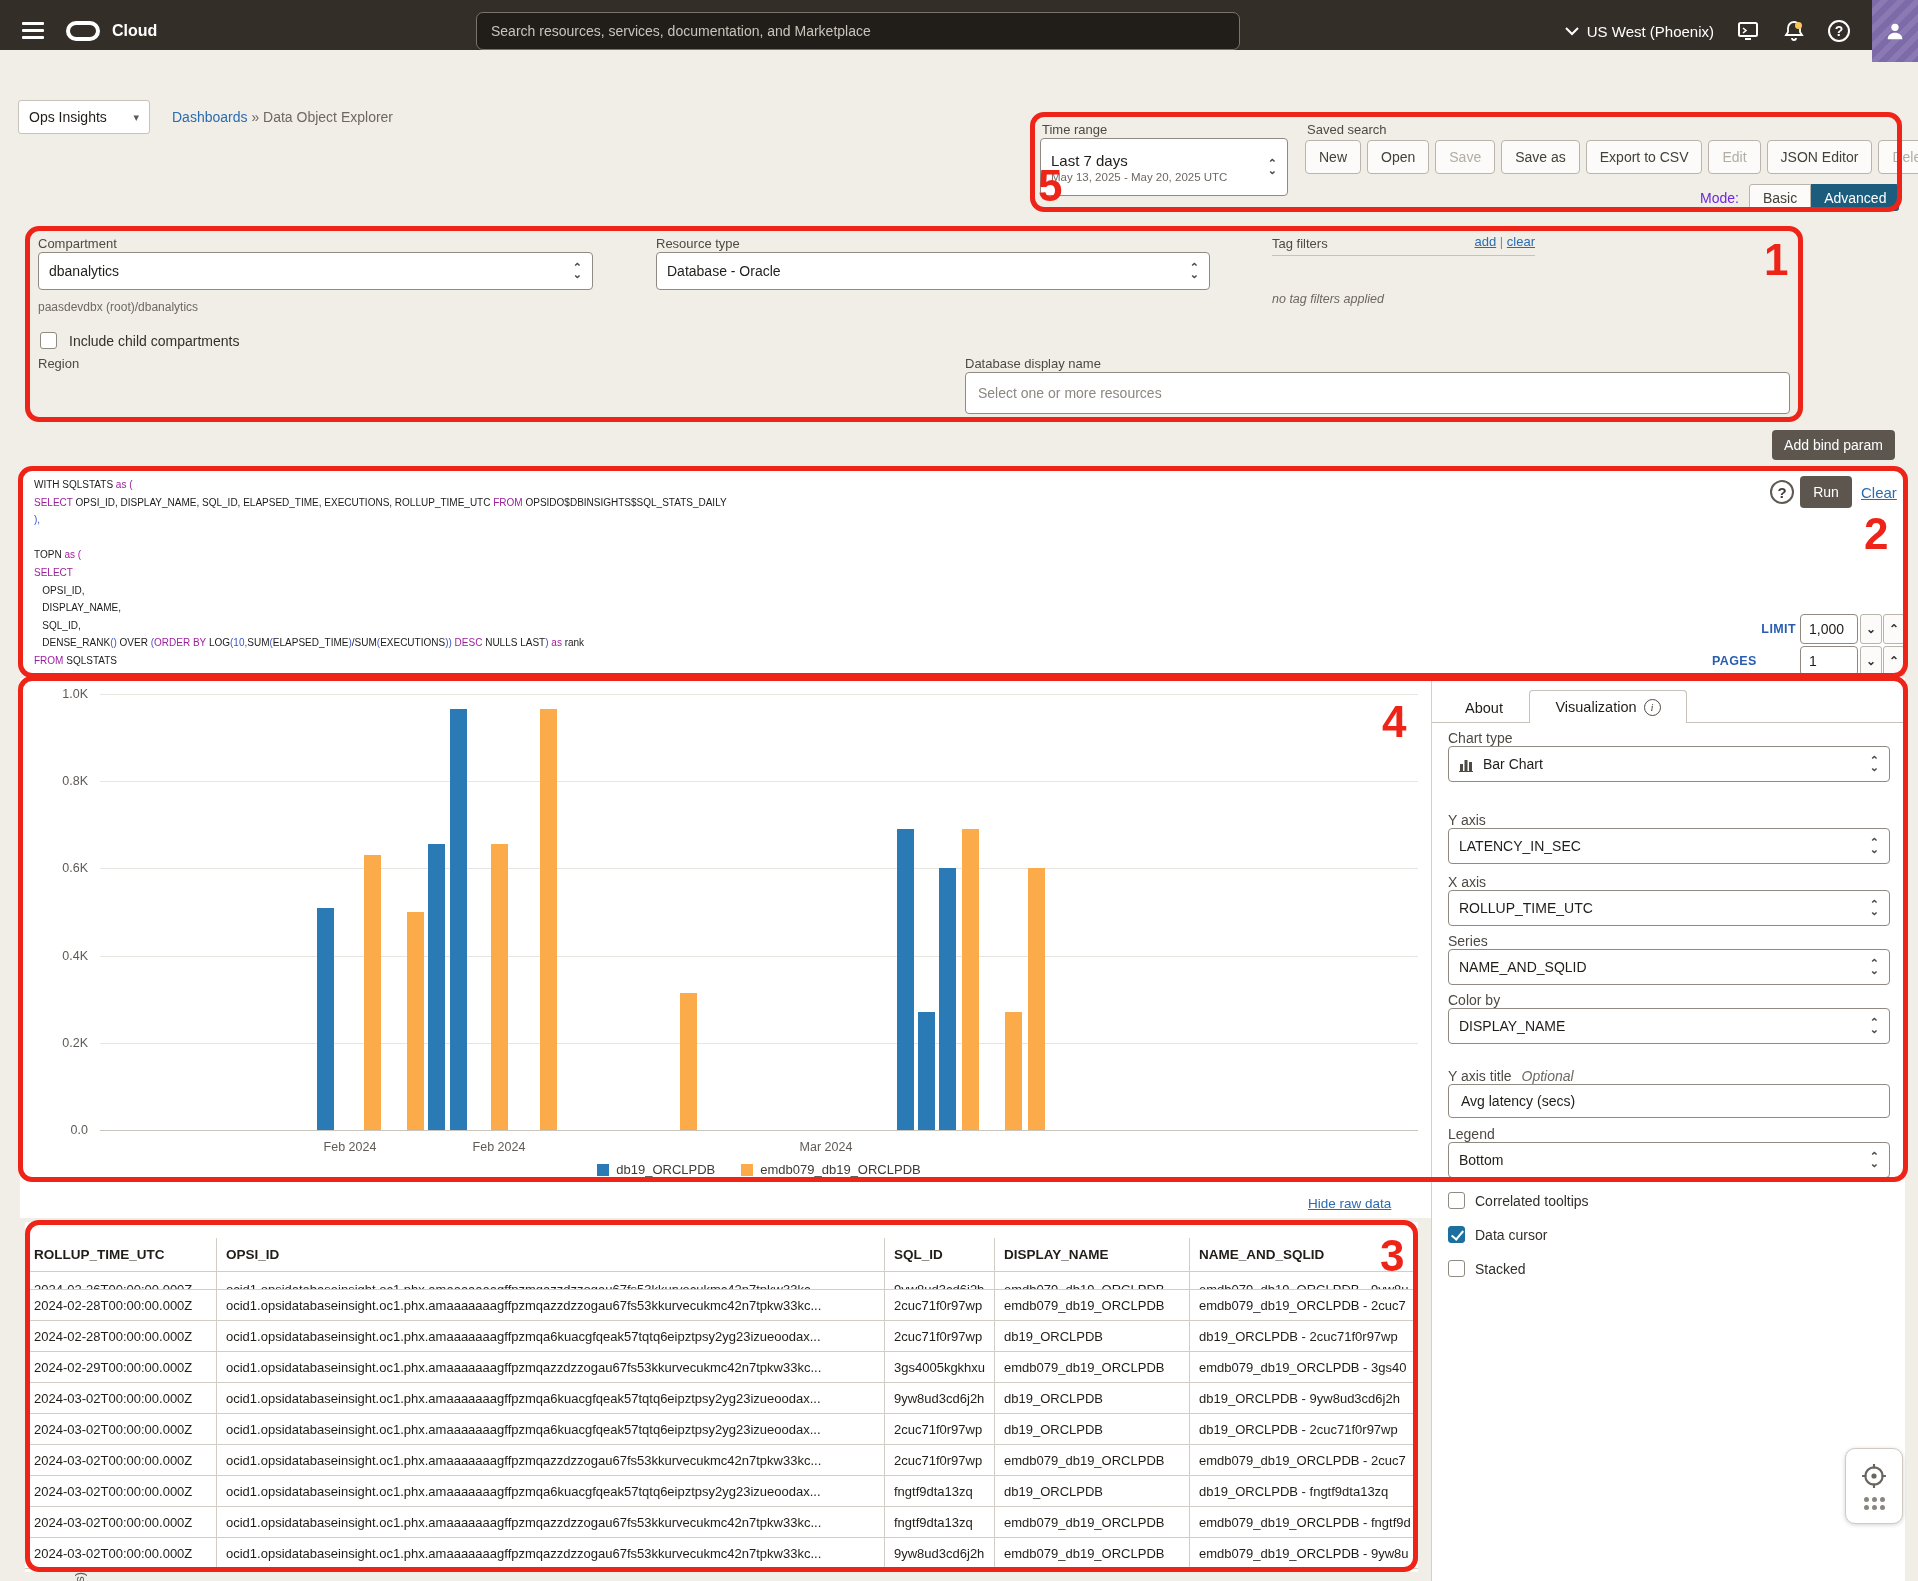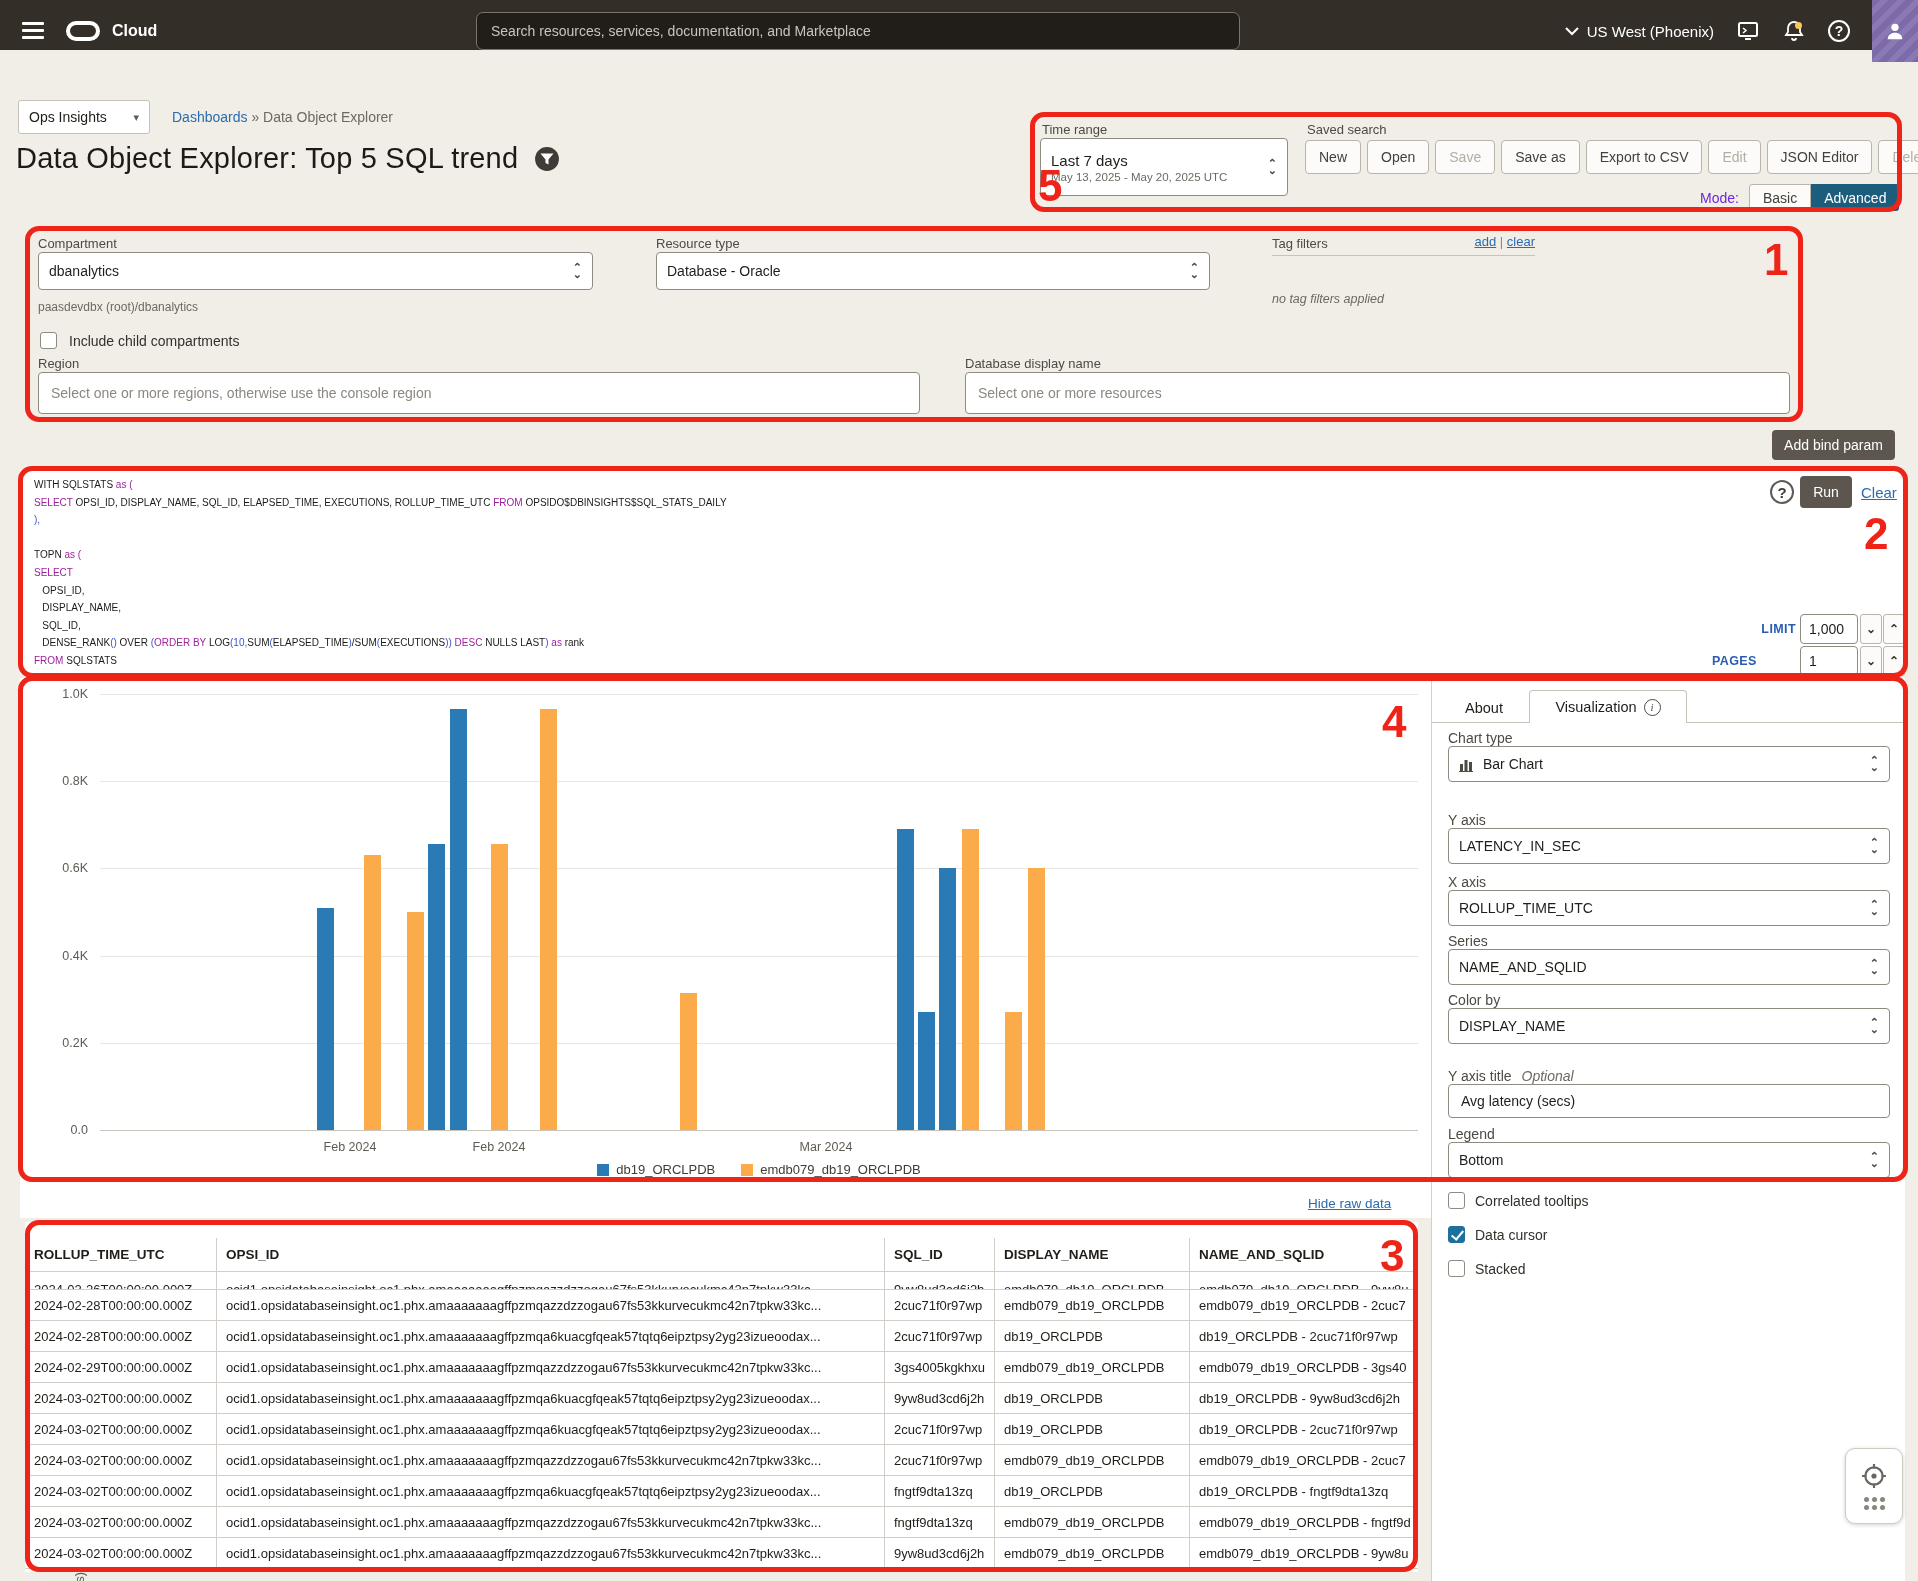--- a/index.html
+++ b/index.html
@@ -138,27 +138,20 @@
 
   <div class="ops-box">
     <span>Ops Insights</span>
     <span style="font-size:11px;color:#5f5a54;">▾</span>
   </div>
   <div class="crumbs">
     <a>Dashboards</a>
     <span>»</span>
     <span>Data Object Explorer</span>
   </div>
-  <div class="page-title-row">
-    <span class="page-title">Data Object Explorer: Top 5 SQL trend</span>
-    <svg width="26" height="26" viewBox="0 0 24 24">
-        <circle cx="12" cy="12" r="11" fill="#3f3b36"></circle>
-        <path d="M6 7h12l-4.6 5.4V17l-2.8-1.4v-3.2z" fill="#fff"></path>
-      </svg>
-  </div>
 
   <div class="lbl abs" style="left:1042px;top:122px;">Time range</div>
   <div class="sel abs" style="left:1040px;top:138px;width:248px;height:58px;">
     <div>
       <div style="font-size:15px;">Last 7 days</div>
       <div style="font-size:11.5px;color:#6e6862;margin-top:2px;">May 13, 2025 - May 20, 2025 UTC</div>
     </div>
     <span class="stepper">
         <span>⌃</span>
         <span>⌄</span>
@@ -209,23 +202,20 @@
   <div class="lbl abs" style="left:1272px;top:236px;">Tag filters</div>
   <div class="abs" style="left:1440px;top:234px;width:95px;text-align:right;font-size:13px;">
     <a class="link">add</a>
     <span style="color:#8c8780;"> | </span>
     <a class="link">clear</a>
   </div>
   <div class="abs" style="left:1272px;top:255px;width:263px;height:1px;background:#c7c2ba;"></div>
   <div class="abs" style="left:1272px;top:292px;font-size:12.5px;color:#6e6862;font-style:italic;">no tag filters applied</div>
 
   <div class="lbl abs" style="left:38px;top:356px;">Region</div>
-  <div class="abs" style="left:38px;top:372px;width:882px;height:42px;">
-    <input class="inp" placeholder="Select one or more regions, otherwise use the console region" style="">
-  </div>
   <div class="lbl abs" style="left:965px;top:356px;">Database display name</div>
   <div class="abs" style="left:965px;top:372px;width:825px;height:42px;">
     <input class="inp" placeholder="Select one or more resources" style="">
   </div>
 
   <div class="btn-dark abs" style="left:1772px;top:430px;width:123px;height:30px;">Add bind param</div>
 
   <div class="sql-wrap">
     <div class="sql-code" id="sql-code"><div><span class="t">WITH SQLSTATS </span><span class="k">as (</span></div><div><span class="k">SELECT</span><span class="t"> OPSI_ID, DISPLAY_NAME, SQL_ID, ELAPSED_TIME, EXECUTIONS, ROLLUP_TIME_UTC </span><span class="k">FROM</span><span class="t"> OPSIDO$DBINSIGHTS$SQL_STATS_DAILY</span></div><div><span class="n">),</span></div><div>&nbsp;</div><div><span class="t">TOPN </span><span class="k">as (</span></div><div><span class="k">SELECT</span></div><div><span class="t">   OPSI_ID,</span></div><div><span class="t">   DISPLAY_NAME,</span></div><div><span class="t">   SQL_ID,</span></div><div><span class="t">   DENSE_RANK</span><span class="n">()</span><span class="t"> OVER </span><span class="n">(</span><span class="k">ORDER BY</span><span class="t"> LOG</span><span class="n">(10,</span><span class="t">SUM</span><span class="n">(</span><span class="t">ELAPSED_TIME</span><span class="n">)</span><span class="t">/SUM</span><span class="n">(</span><span class="t">EXECUTIONS</span><span class="n">))</span><span class="t"> </span><span class="k">DESC</span><span class="t"> NULLS LAST</span><span class="n">)</span><span class="t"> </span><span class="k">as</span><span class="t"> rank</span></div><div><span class="k">FROM</span><span class="t"> SQLSTATS</span></div><div><span class="k">HAVING</span><span class="t"> SUM</span><span class="n">(</span><span class="t">EXECUTIONS</span><span class="n">)</span><span class="t"> &gt; 0</span></div></div>
   </div>

